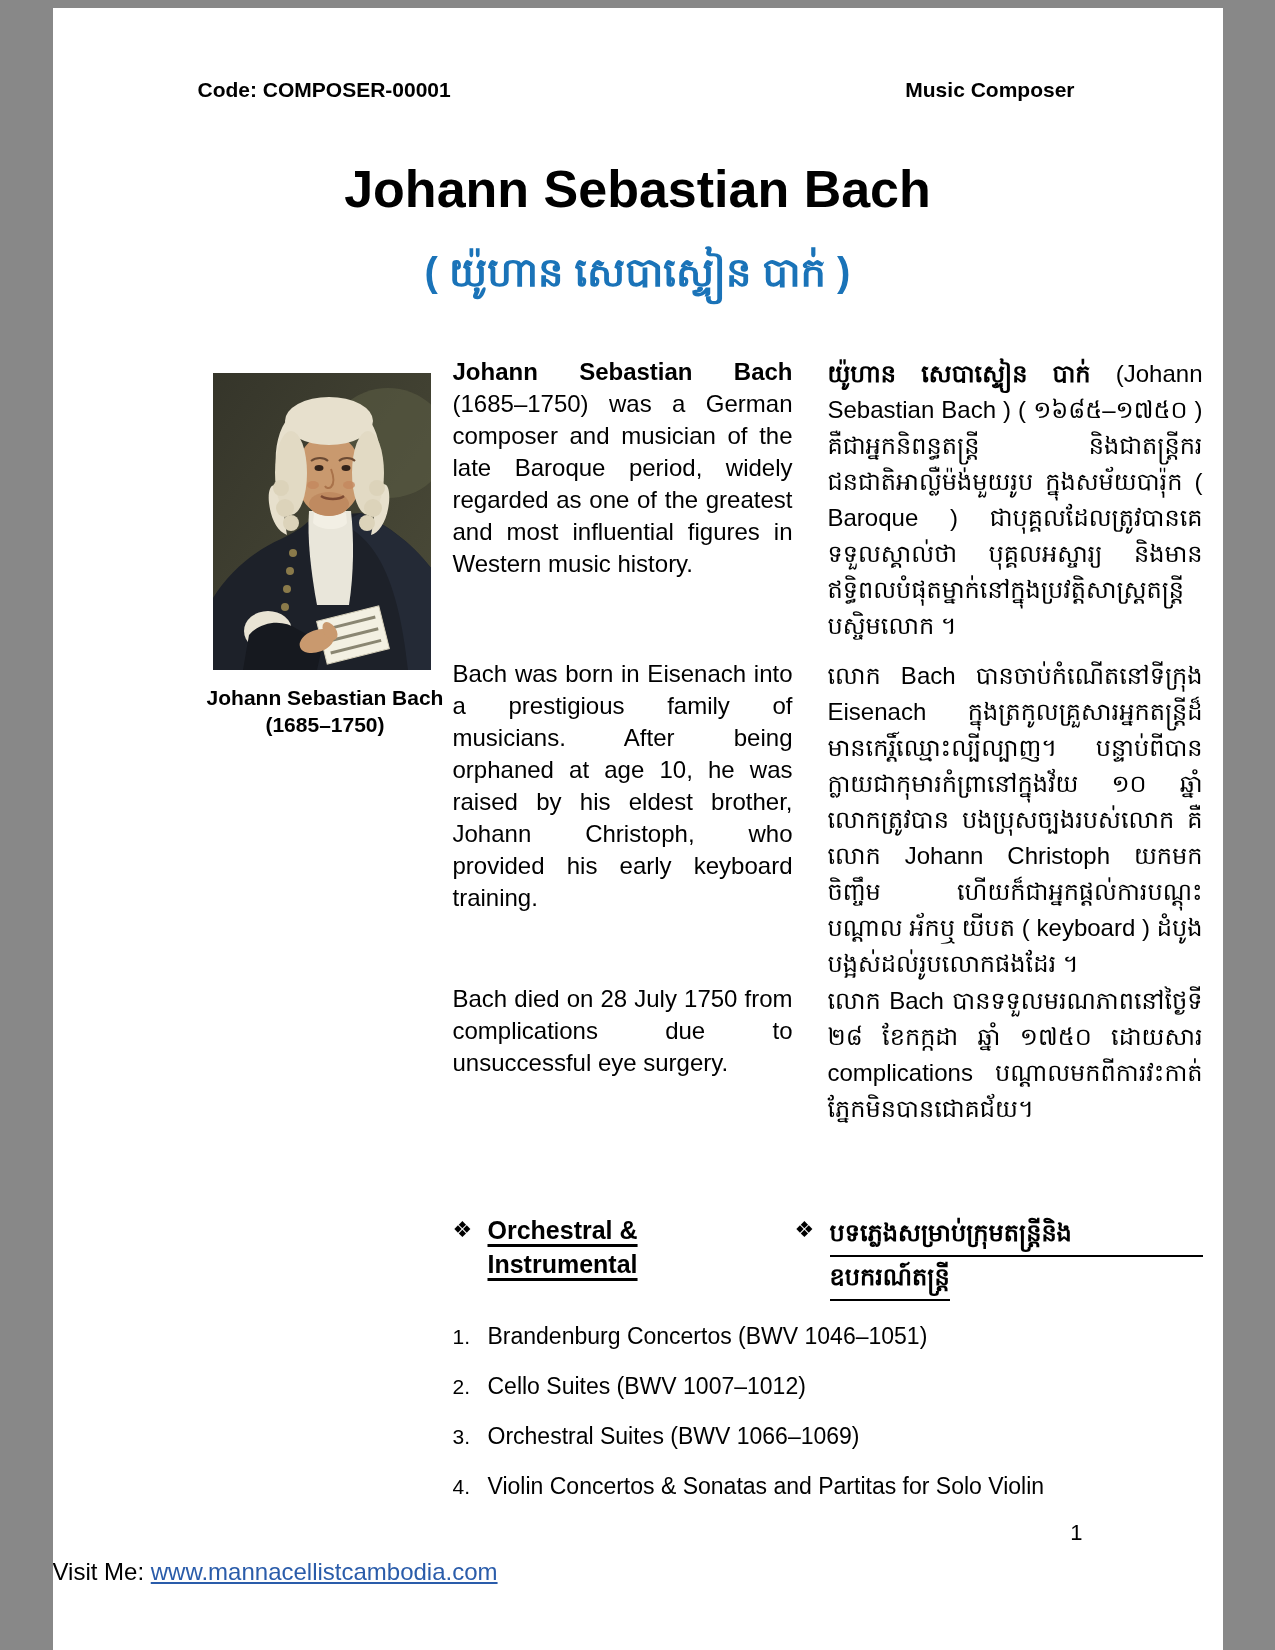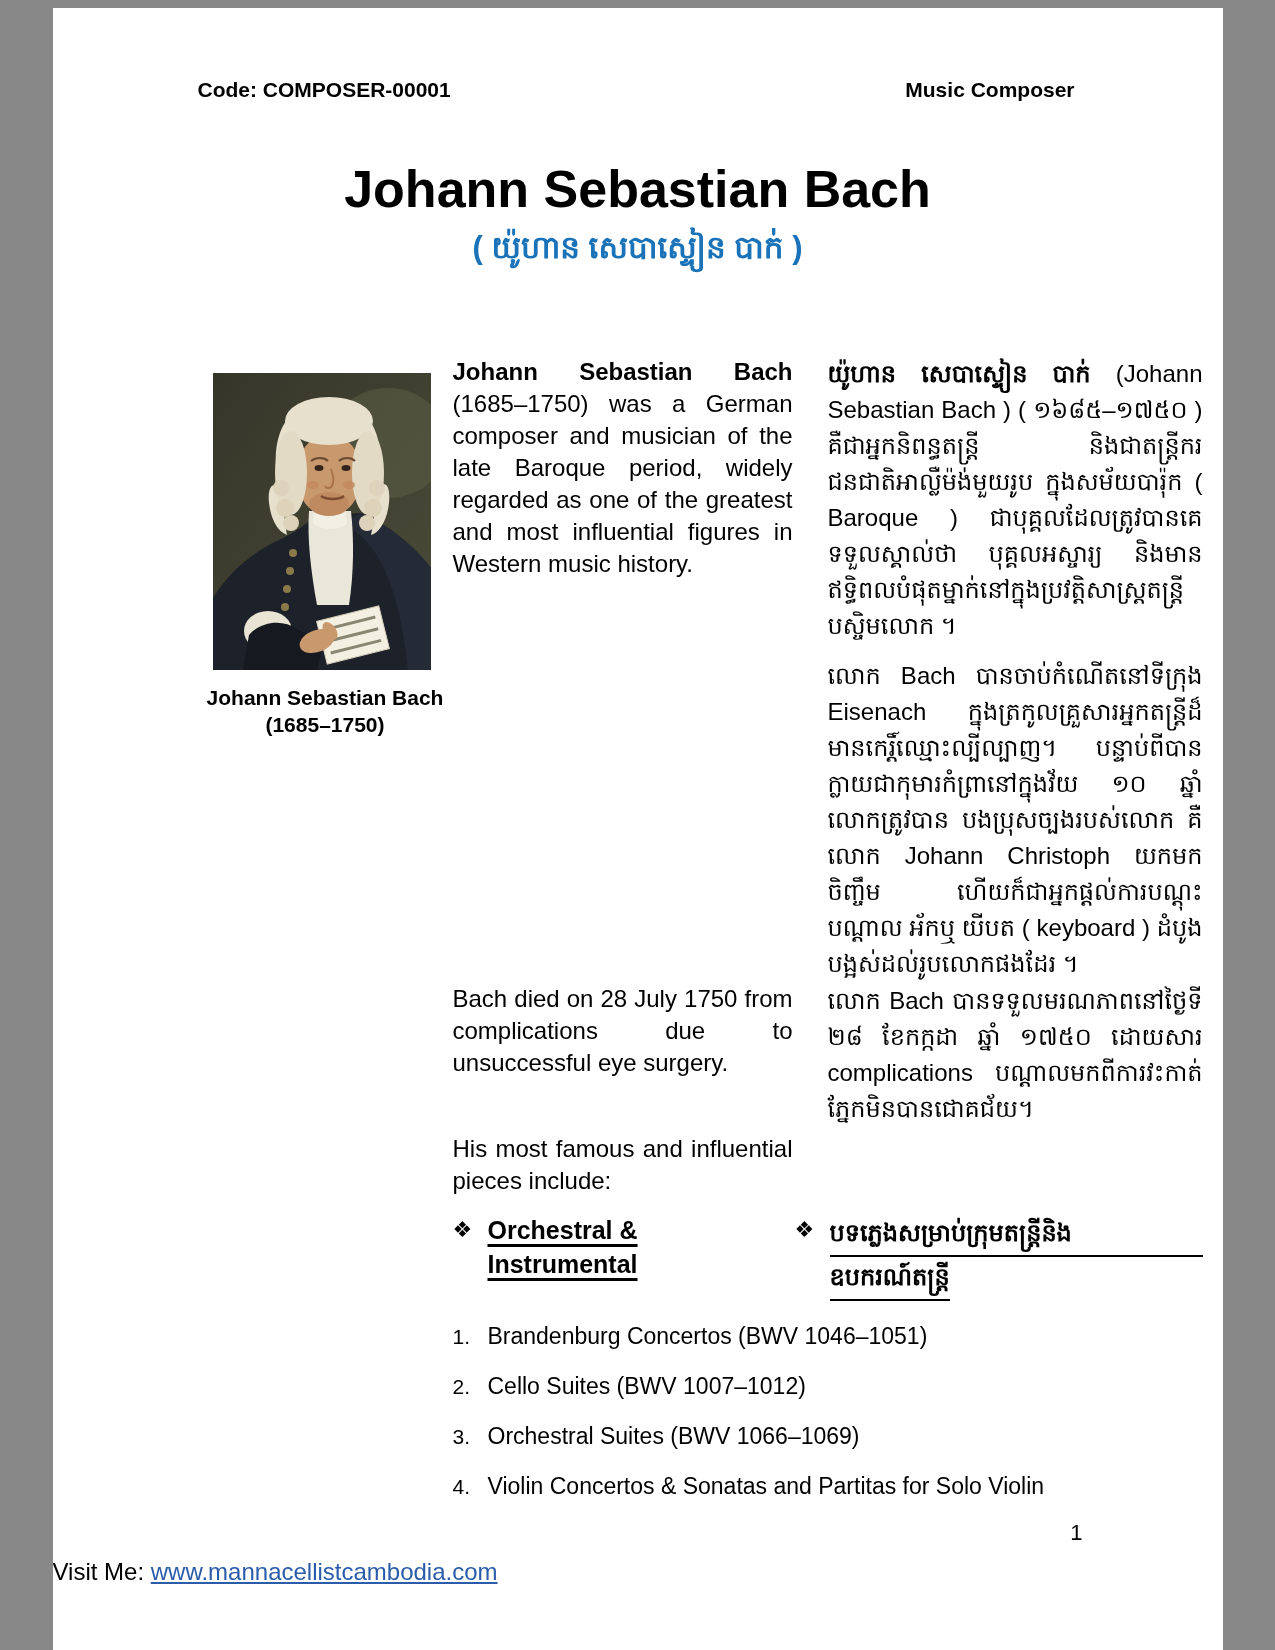--- a/index.html
+++ b/index.html
@@ -17,22 +17,22 @@
     position:absolute;top:70px;left:145px;right:148px;
     display:flex;justify-content:space-between;
     font-weight:bold;font-size:21px;
   }
   
   .title{
     position:absolute;top:150px;left:0;width:100%;
     text-align:center;font-weight:bold;font-size:52px;line-height:62px;
   }
   .subtitle{
-    position:absolute;top:212px;left:0;width:100%;
-    text-align:center;font-weight:bold;font-size:31px;line-height:56px;
+    position:absolute;top:236px;left:0;width:100%;
+    text-align:center;font-weight:bold;font-size:40px;line-height:56px;
   }
   
   .content{
     position:absolute;top:348px;left:145px;width:1005px;
     display:grid;
     grid-template-columns:255px 375px 375px;
     grid-template-rows:minmax(302px,auto) minmax(325px,auto) minmax(150px,auto) minmax(80px,auto) minmax(78px,auto) auto;
   }
   .portrait-block{grid-row:1/3;grid-column:1;}
   .portrait-frame{width:218px;height:297px;margin:17px 0 0 15px;display:block;}
@@ -141,25 +141,25 @@
       </svg>
       <div class="caption">
         <div>Johann Sebastian Bach</div>
         <div>(1685–1750)</div>
       </div>
     </div>
 
     <div class="en r1">
       <p><span class="lead">Johann Sebastian Bach</span><span> (1685–1750) was a German composer and musician of the late Baroque period, widely regarded as one of the greatest and most influential figures in Western music history.</span></p>
     </div>
+    <div class="en r2">
+      <p>Bach was born in Eisenach into a prestigious family of musicians. After being orphaned at age 10, he was raised by his eldest brother, Johann Christoph, who provided his early keyboard training.</p>
+    </div>
     <div class="en r3">
       <p>Bach died on 28 July 1750 from complications due to unsuccessful eye surgery.</p>
-    </div>
-    <div class="en r4">
-      <p>His most famous and influential pieces include:</p>
     </div>
     <div class="en r5">
       <div class="sec">
         <span class="bullet">❖</span>
         <span class="sec-en-text">Orchestral &amp; Instrumental</span>
       </div>
     </div>
 
     <div class="kh r1">
       <p><span class="lead">យ៉ូហាន សេបាស្ទៀន បាក់</span><span> (Johann Sebastian Bach ) ( ១៦៨៥–១៧៥០ ) គឺជាអ្នកនិពន្ធតន្ត្រី និងជាតន្ត្រីករជនជាតិអាល្លឺម៉ង់មួយរូប ក្នុងសម័យបារ៉ុក ( Baroque ) ជាបុគ្គលដែលត្រូវបានគេទទួលស្គាល់ថា បុគ្គលអស្ចារ្យ និងមានឥទ្ធិពលបំផុតម្នាក់នៅក្នុងប្រវត្តិសាស្ត្រតន្ត្រីបស្ចិមលោក ។</span></p>

